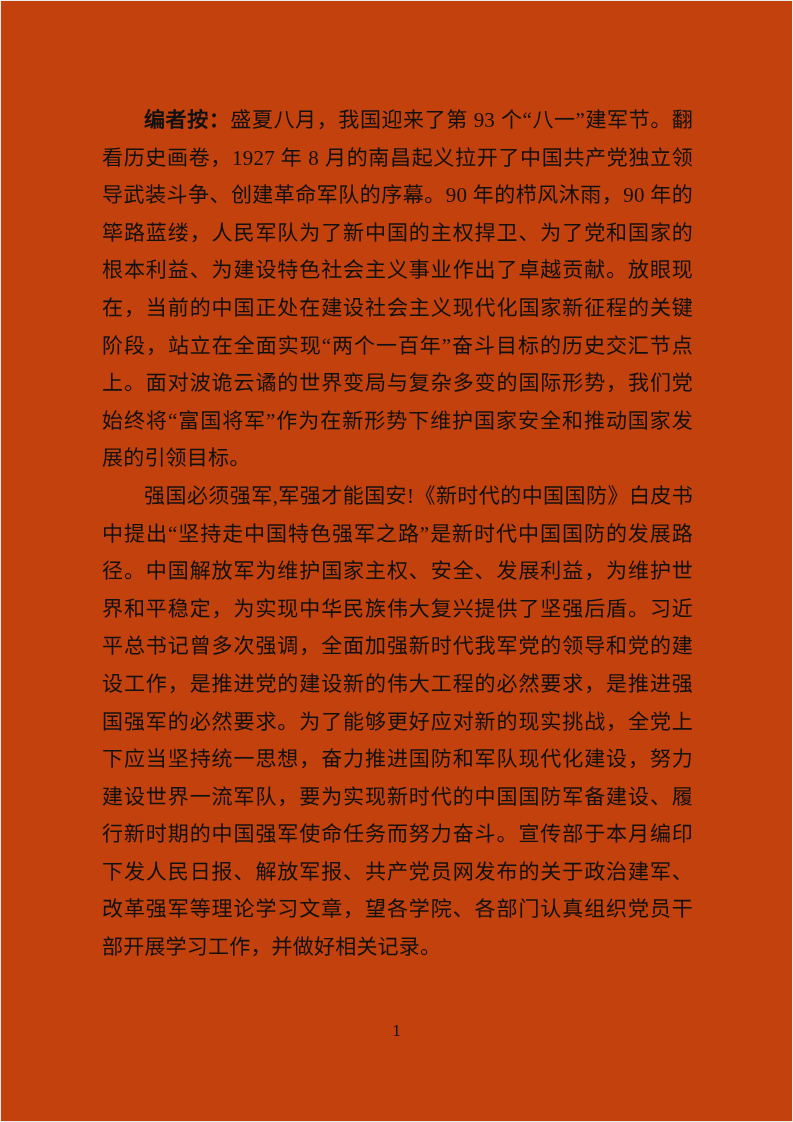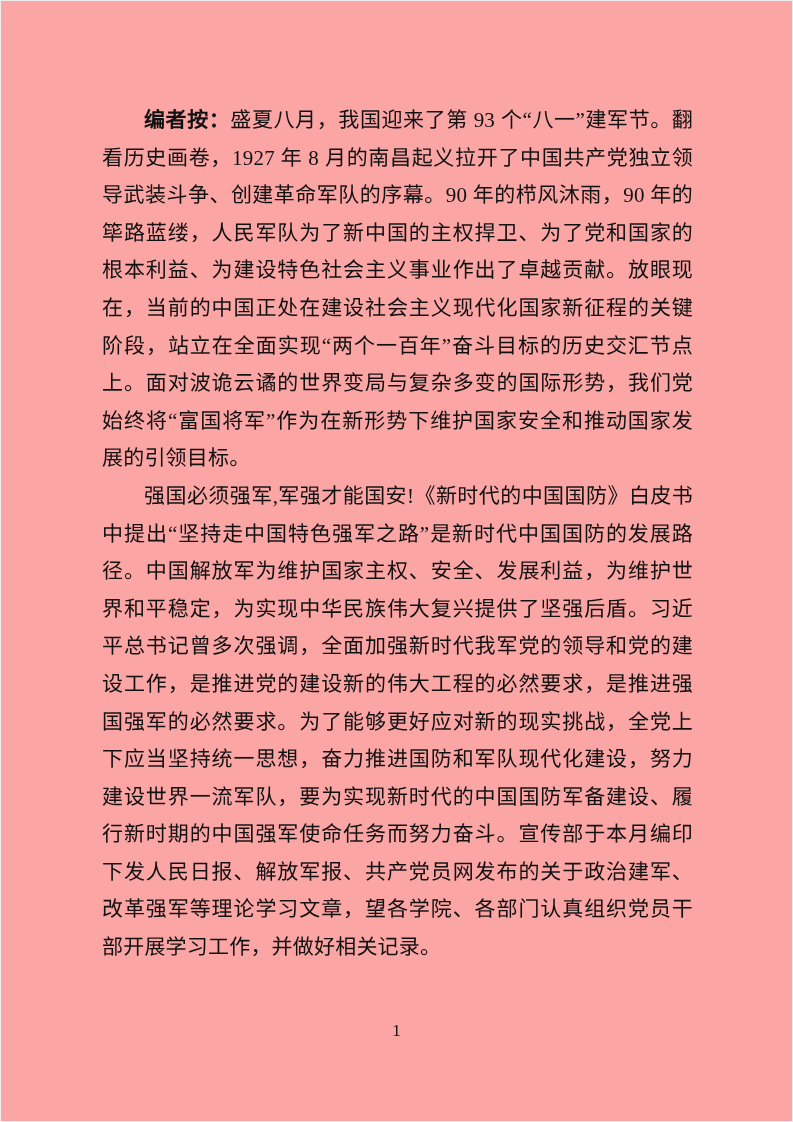--- a/index.html
+++ b/index.html
@@ -4,21 +4,21 @@
 <style>
   html, body {
     margin: 0;
     padding: 0;
     background: #ffffff;
   }
   .page {
     position: relative;
     width: 793px;
     height: 1122px;
-    background: #fca5a5;
+    background: #c2410c;
     box-sizing: border-box;
     border: 1px solid #ececec;
     overflow: hidden;
     font-family: "Liberation Serif", "DejaVu Serif", serif;
     color: #111111;
   }
   .content {
     position: absolute;
     top: 101px;
     left: 101px;

